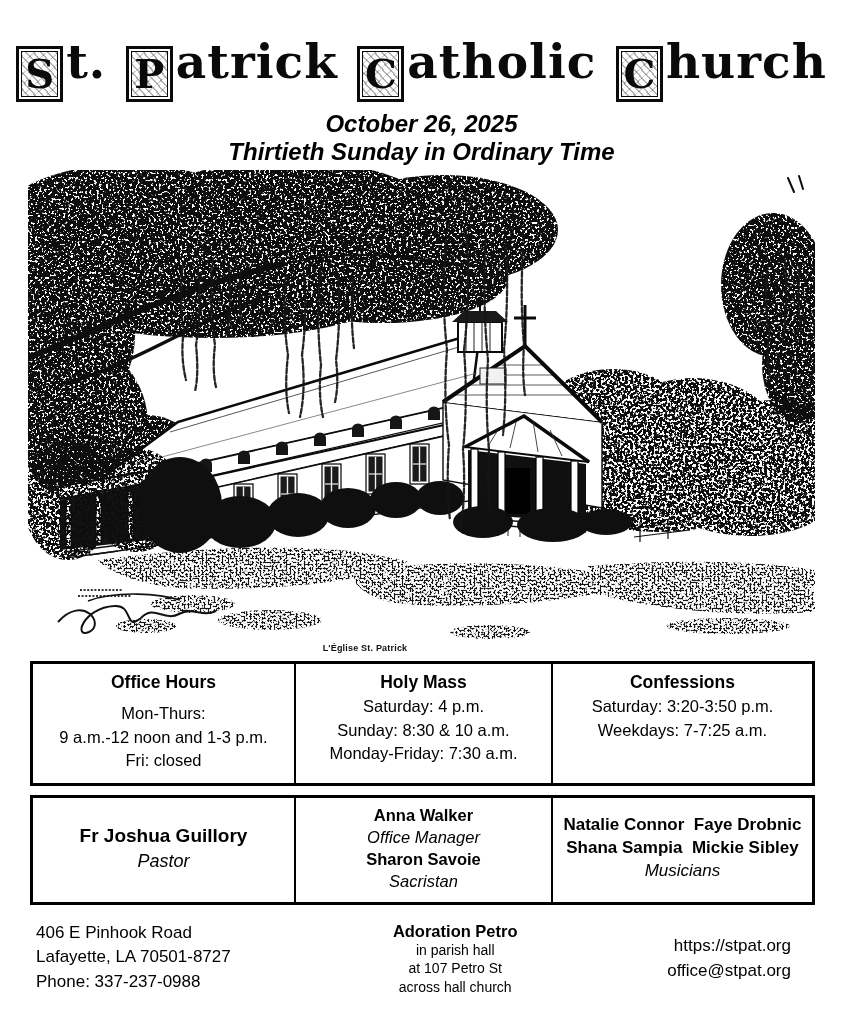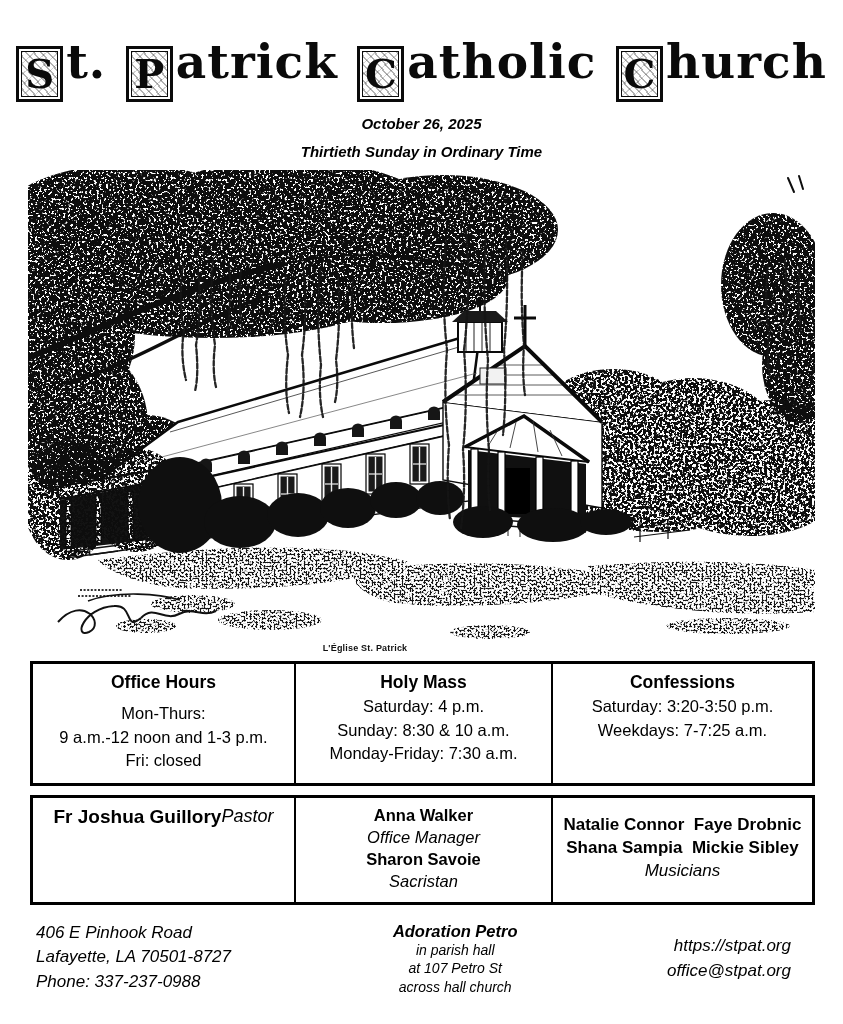--- a/index.html
+++ b/index.html
@@ -23,21 +23,21 @@
     display:flex;align-items:center;justify-content:center;
     width:100%;height:100%;border:1.5px solid #0a0a0a;box-sizing:border-box;
     font-size:40px;line-height:1;
     background:
       repeating-linear-gradient(48deg, rgba(0,0,0,0) 0 4px, rgba(0,0,0,.30) 4px 5.5px),
       repeating-linear-gradient(-42deg, rgba(0,0,0,0) 0 7px, rgba(0,0,0,.18) 7px 8px);
   }
   .rest{font-size:47px;letter-spacing:1px;}
   
   .dates{margin-top:8px;text-align:center;font-weight:bold;font-style:italic;
-         font-size:15px;line-height:28px;}
+         font-size:24px;line-height:28px;}
   
   .drawing{margin:4px 0 0 28px;width:674px;}
   .drawing svg{display:block;}
   .drawing figcaption{
     text-align:center;font-size:9px;font-weight:bold;letter-spacing:.2px;
     margin-top:3px;color:#111;
   }
   
   .info-box{
     box-sizing:border-box;width:785px;margin:8px 28px 0 30px;
@@ -45,31 +45,31 @@
   }
   .info-box .col{box-sizing:border-box;padding:6px 8px 10px 8px;text-align:center;}
   .info-box .c1{width:33.5%;}
   .info-box .c2{width:33%;border-left:2.5px solid #000;}
   .info-box .c3{width:33.5%;border-left:2.5px solid #000;}
   .info-box h3{margin:2px 0 2px 0;font-size:17.5px;}
   .info-box .gap h3{margin-bottom:9px;}
   .info-box p{margin:0;font-size:16.5px;line-height:23.5px;}
   .schedule{min-height:108px;}
   .staff{min-height:97px;margin-top:9px;}
-  .staff .c1{display:flex;flex-direction:row;justify-content:center;}
+  .staff .c1{display:flex;flex-direction:column;justify-content:center;}
   .name{font-weight:bold;}
   .role{font-style:italic;}
   .pastor-name{font-size:19px;font-weight:bold;line-height:26px;}
   .pastor-role{font-size:18px;font-style:italic;line-height:24px;}
   .staff p{font-size:16.5px;line-height:22px;}
   .staff .c3{display:flex;flex-direction:column;justify-content:center;}
   .staff .c3 p{font-size:17px;line-height:23px;}
   .keep-space{white-space:pre-wrap;}
   
-  .page-footer{display:flex;margin-top:16px;font-style:italic;}
+  .page-footer{display:flex;margin-top:16px;}
   .f-address{width:39%;box-sizing:border-box;padding-left:36px;
              font-size:17px;line-height:24.5px;}
   .f-chapel{width:30%;text-align:center;}
   .f-chapel .head{font-size:16.5px;font-weight:bold;line-height:20px;}
   .f-chapel p{margin:0;font-size:14px;line-height:18.5px;}
   .f-links{width:31%;box-sizing:border-box;padding-right:52px;text-align:right;
            font-size:17px;line-height:25px;padding-top:12px;}
 </style>
 </head>
 <body>

